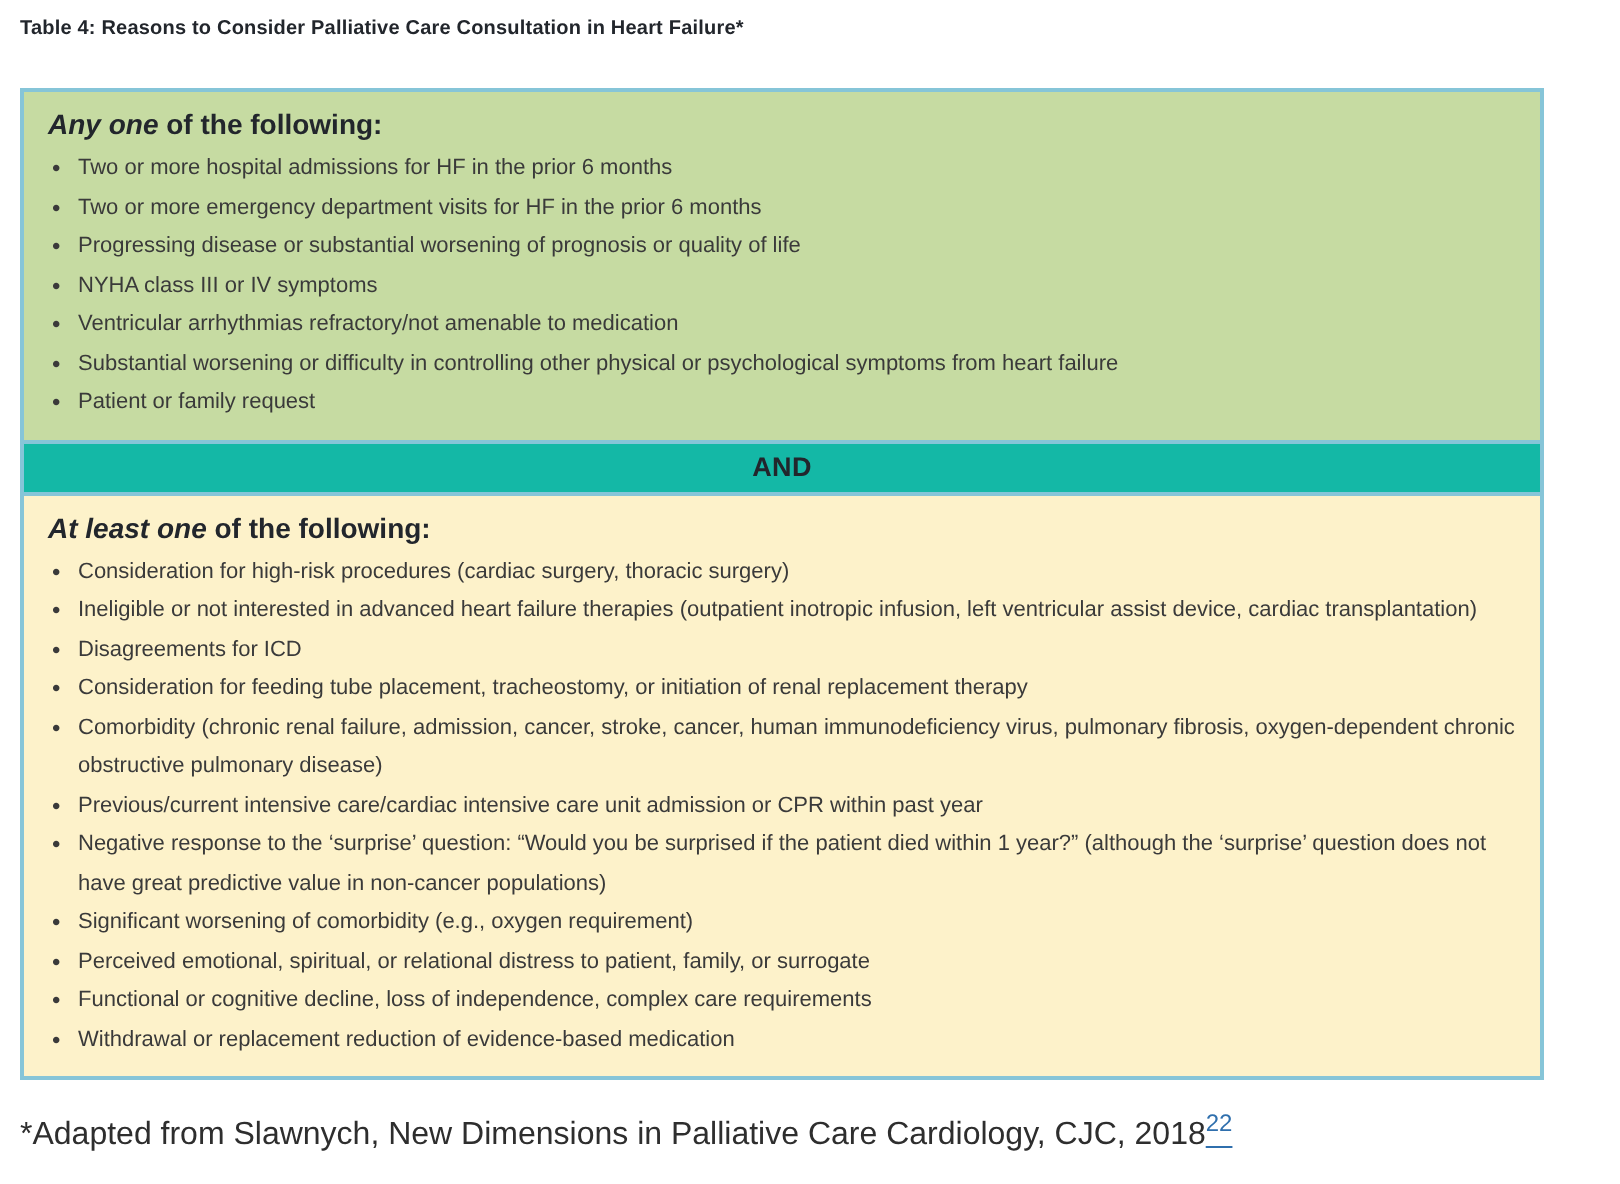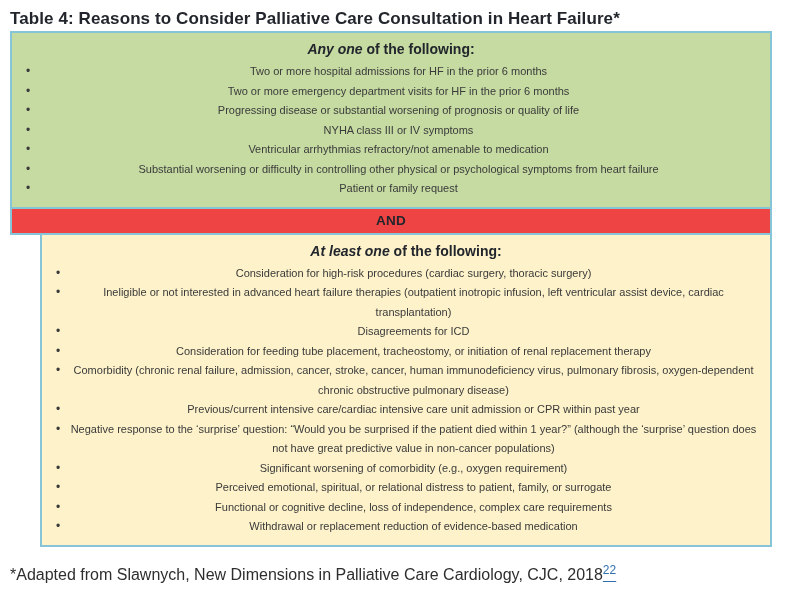--- a/index.html
+++ b/index.html
@@ -7,35 +7,35 @@
   body {
     width: 810px;
     height: 592px;
     font-family: "Liberation Sans", sans-serif;
     color: var(--body_text, #3a3a3a);
     overflow: hidden;
   }
   .page { padding: 8px 10px 0 10px; }
 
   .table-title {
-    font-size: 17px;
+    font-size: 10px;
     font-weight: bold;
     color: var(--title_text, #22262c);
-    margin: 1px 0 2px 0;
+    margin: 1px 0 24px 0;
     letter-spacing: 0.1px;
   }
 
-  .hf-table { width: 762px; text-align: center; }
+  .hf-table { width: 762px; }
 
   .box {
     border: 2px solid var(--border, #86c5d8);
     padding: 6px 12px 8px 12px;
   }
   .box.green { background: var(--green_bg, #c6dba2); }
-  .box.yellow { background: var(--yellow_bg, #fdf2ca); border-top: none; margin-left: 30px; }
+  .box.yellow { background: var(--yellow_bg, #fdf2ca); border-top: none; }
 
   .box-heading {
     font-size: 14px;
     font-weight: bold;
     color: var(--title_text, #22262c);
     margin-bottom: 3px;
     line-height: 20px;
   }
   .box-heading em { font-style: italic; }
 
@@ -53,21 +53,21 @@
     left: 2px;
     top: 0;
     font-size: 12px;
     line-height: 19.5px;
   }
 
   .and-row {
     border-left: 2px solid var(--border, #86c5d8);
     border-right: 2px solid var(--border, #86c5d8);
     border-bottom: 2px solid var(--border, #86c5d8);
-    background: #ef4444;
+    background: #14b8a6;
     height: 26px;
     display: flex;
     align-items: center;
     justify-content: center;
     font-size: 13.5px;
     font-weight: bold;
     color: var(--title_text, #22262c);
     letter-spacing: 0.2px;
   }
 

